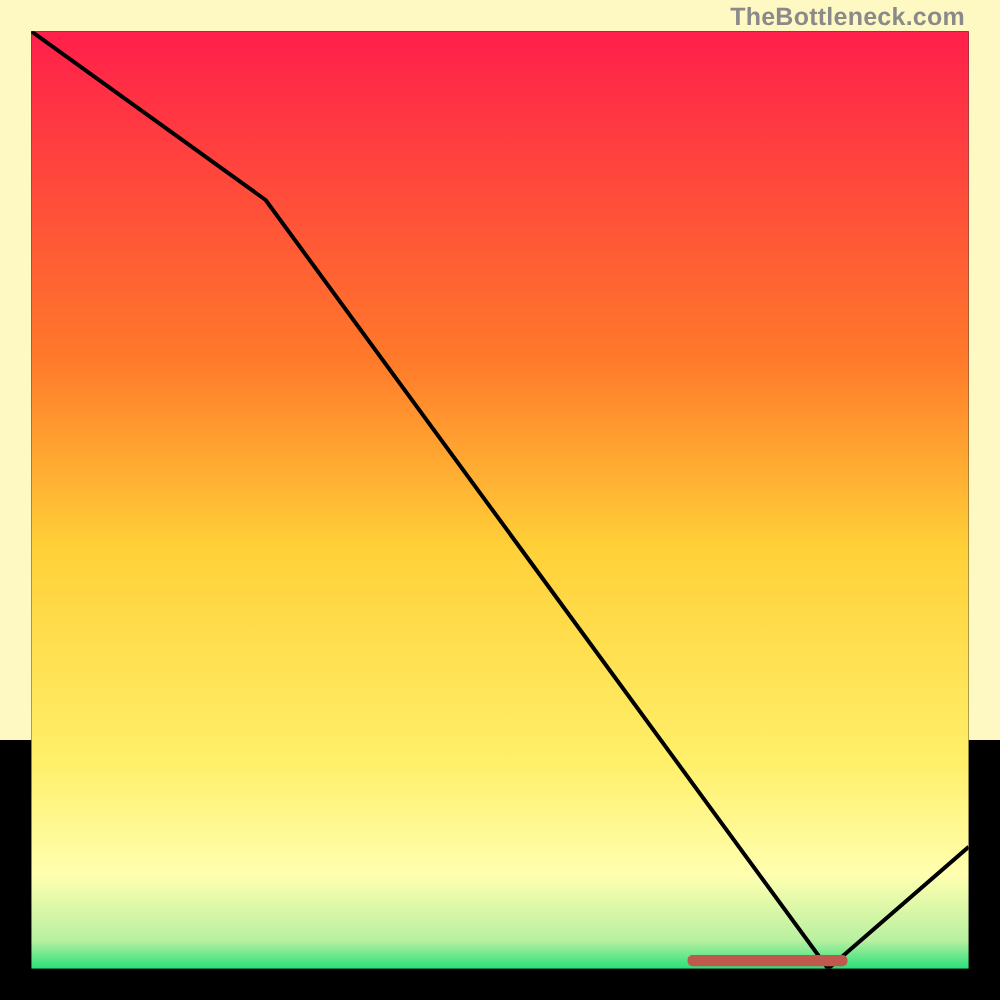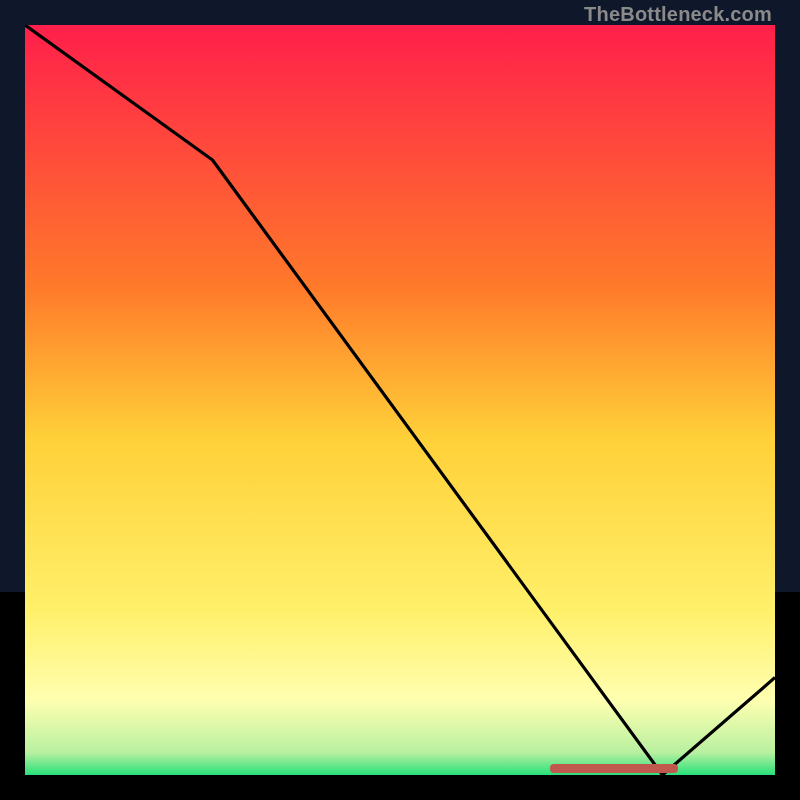--- a/index.html
+++ b/index.html
@@ -9,21 +9,21 @@
     height: 800px;
     background: #000;
     overflow: hidden;
   }
   .frame {
     position: absolute;
     left: 0;
     top: 0;
     width: 800px;
     height: 592px;
-    background: #0f172a;
+    background: #fef9c3;
   }
   .plot-area {
     position: absolute;
     left: 25px;
     top: 25px;
     width: 750px;
     height: 750px;
     background: #000;
   }
   .gradient {

